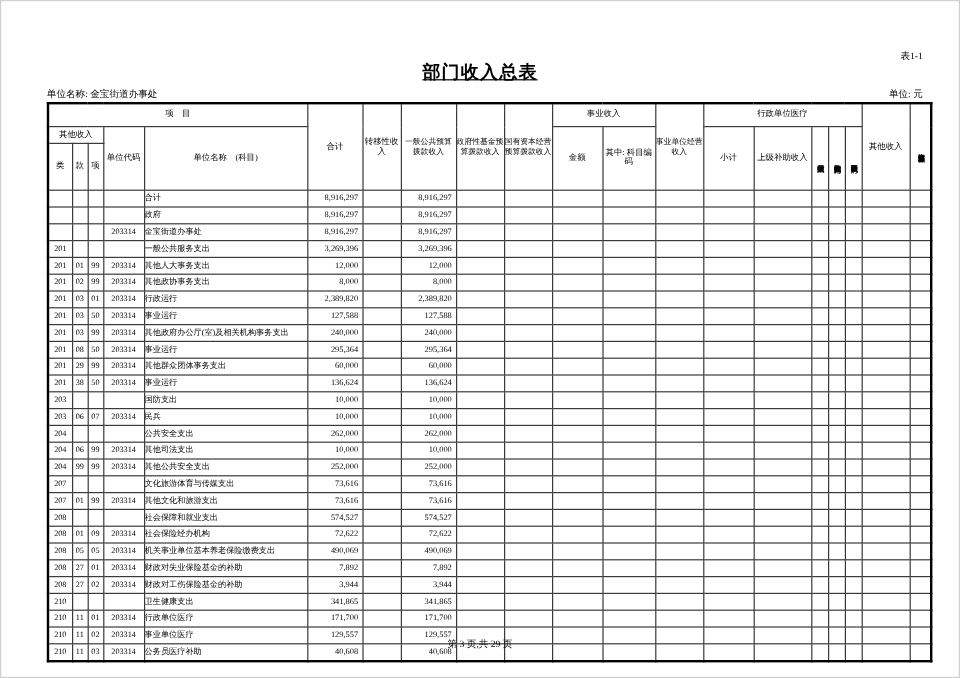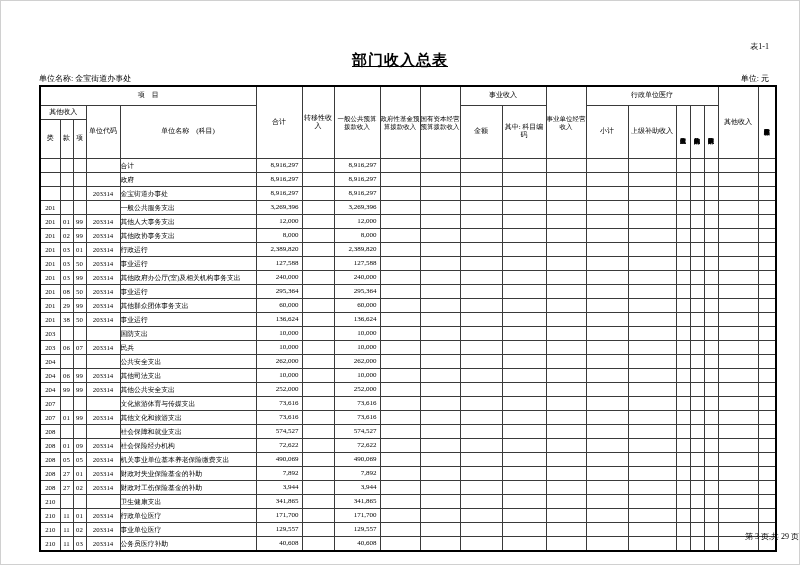--- a/index.html
+++ b/index.html
@@ -34,21 +34,21 @@
     font-size:6px;line-height:1;display:inline-block;max-height:66px;
   }
   tbody td{height:13px;}
   tbody td.c-num{text-align:right;padding-right:3px;font-size:7px;}
   tbody td.c-name{text-align:left;font-size:6.8px;}
   tbody td.c-code{font-size:6.8px;}
   .ind0{padding-left:3px;}
   .ind1{padding-left:9px;}
   .ind2{padding-left:15px;}
   .ind3{padding-left:21px;}
-  .page-footer{position:absolute;top:530px;left:0;width:100%;text-align:right;font-size:8px;}
+  .page-footer{position:absolute;top:530px;left:0;width:100%;text-align:center;font-size:8px;}
 </style>
 </head>
 <body>
 
 <div class="page">
 
   <div class="sheet-label">表1-1</div>
   <div class="doc-title">部门收入总表</div>
 
   <div class="meta-row">

